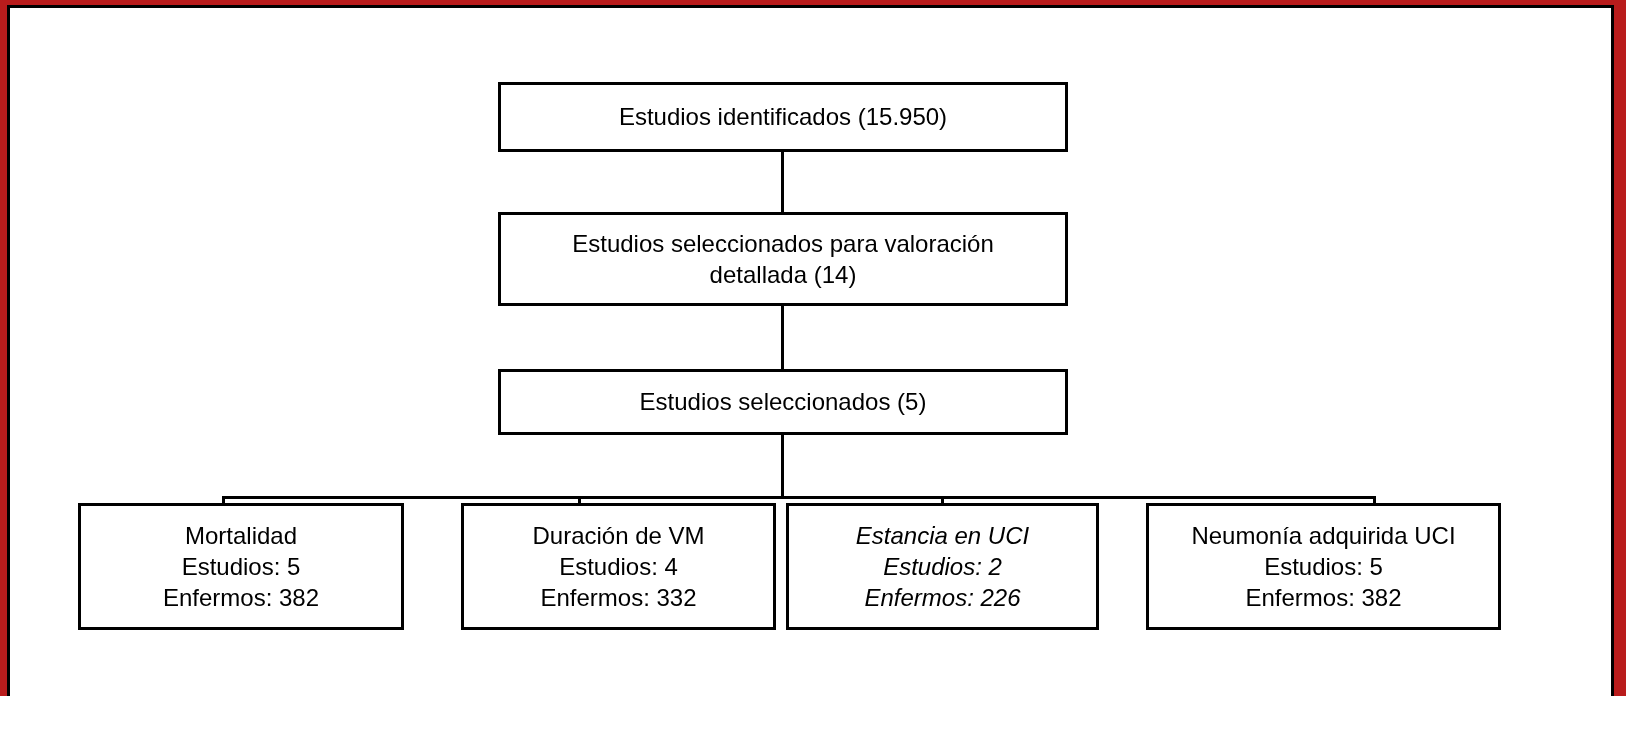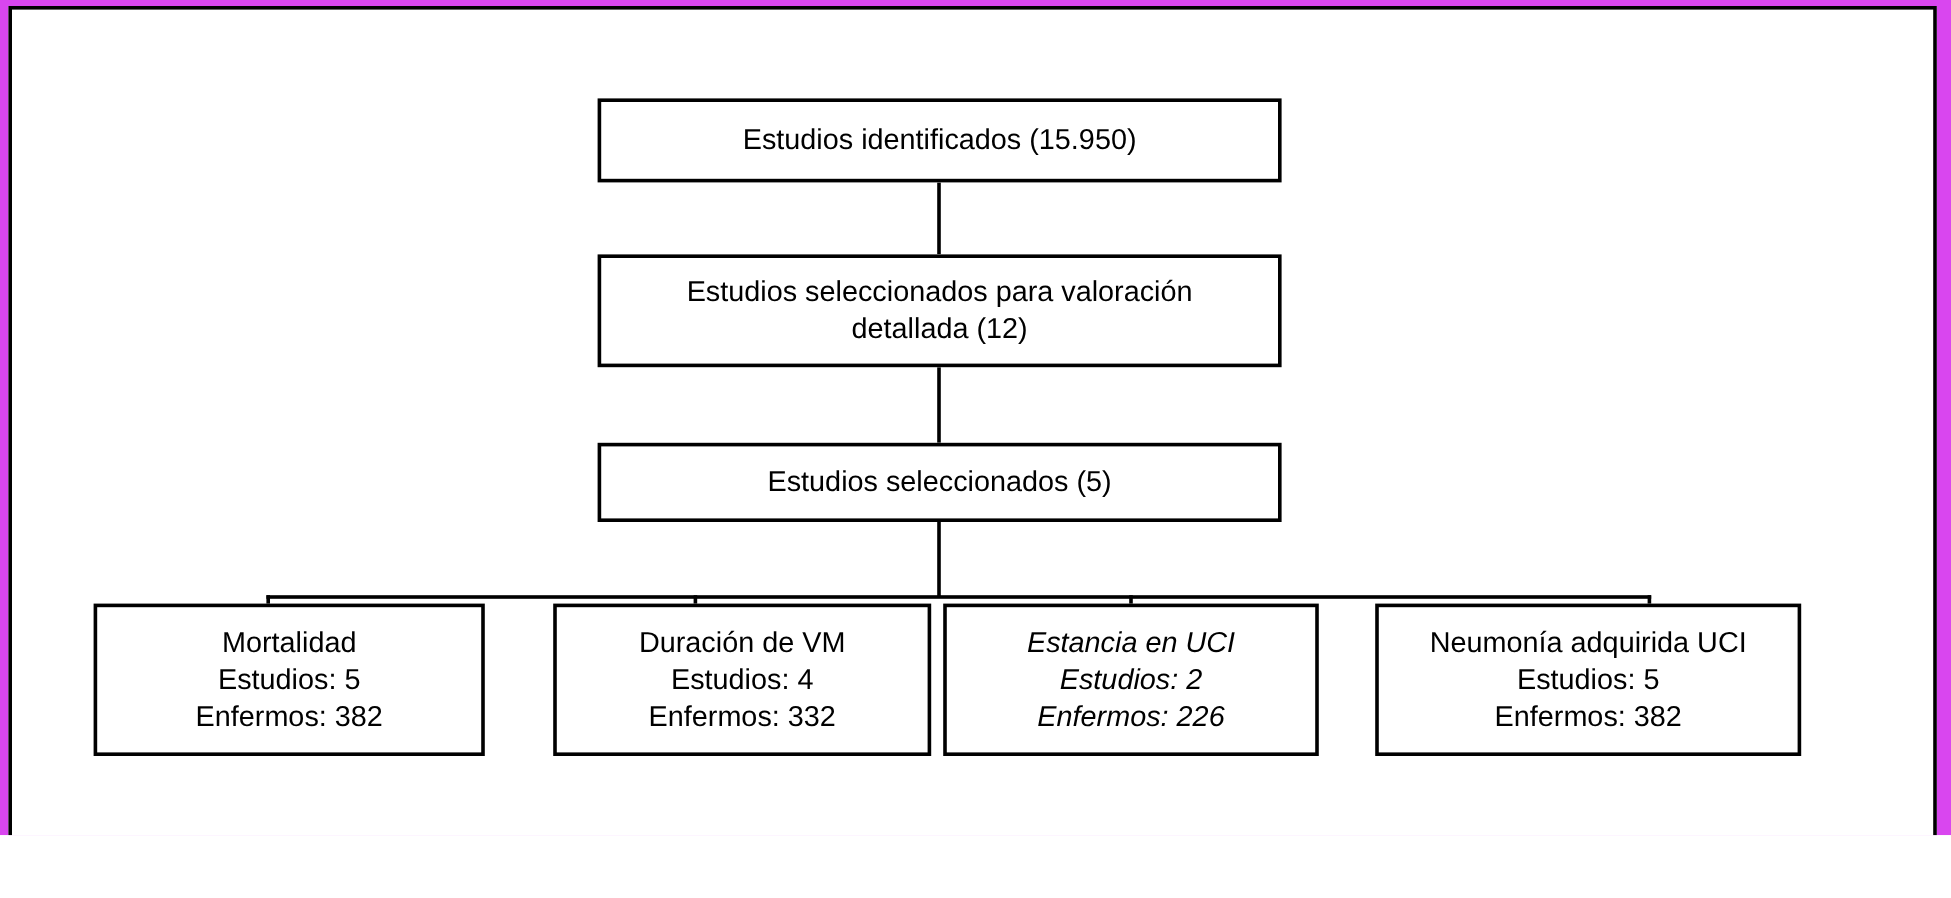--- a/index.html
+++ b/index.html
@@ -8,21 +8,21 @@
     background: #ffffff;
   }
   body {
     font-family: "Liberation Sans", sans-serif;
     color: #000000;
   }
   #figure {
     position: relative;
     width: 1626px;
     height: 696px;
-    background: #d946ef;
+    background: #b91c1c;
     overflow: hidden;
   }
   
   .outer-frame {
     position: absolute;
     left: 7px;
     top: 5px;
     width: 1607px;
     height: 721px;
     border: 3px solid #000000;
@@ -131,21 +131,21 @@
   <div class="conn conn-v" id="drop-1"></div>
   <div class="conn conn-v" id="drop-2"></div>
   <div class="conn conn-v" id="drop-3"></div>
 
   <div class="node" id="node-identified">
     <span class="line">Estudios identificados (15.950)</span>
   </div>
 
   <div class="node" id="node-screened">
     <span class="line">Estudios seleccionados para valoración</span>
-    <span class="line">detallada (12)</span>
+    <span class="line">detallada (14)</span>
   </div>
 
   <div class="node" id="node-selected">
     <span class="line">Estudios seleccionados (5)</span>
   </div>
 
   <div class="node" id="node-outcome-0">
     <span class="line">Mortalidad</span>
     <span class="line">Estudios: 5</span>
     <span class="line">Enfermos: 382</span>

